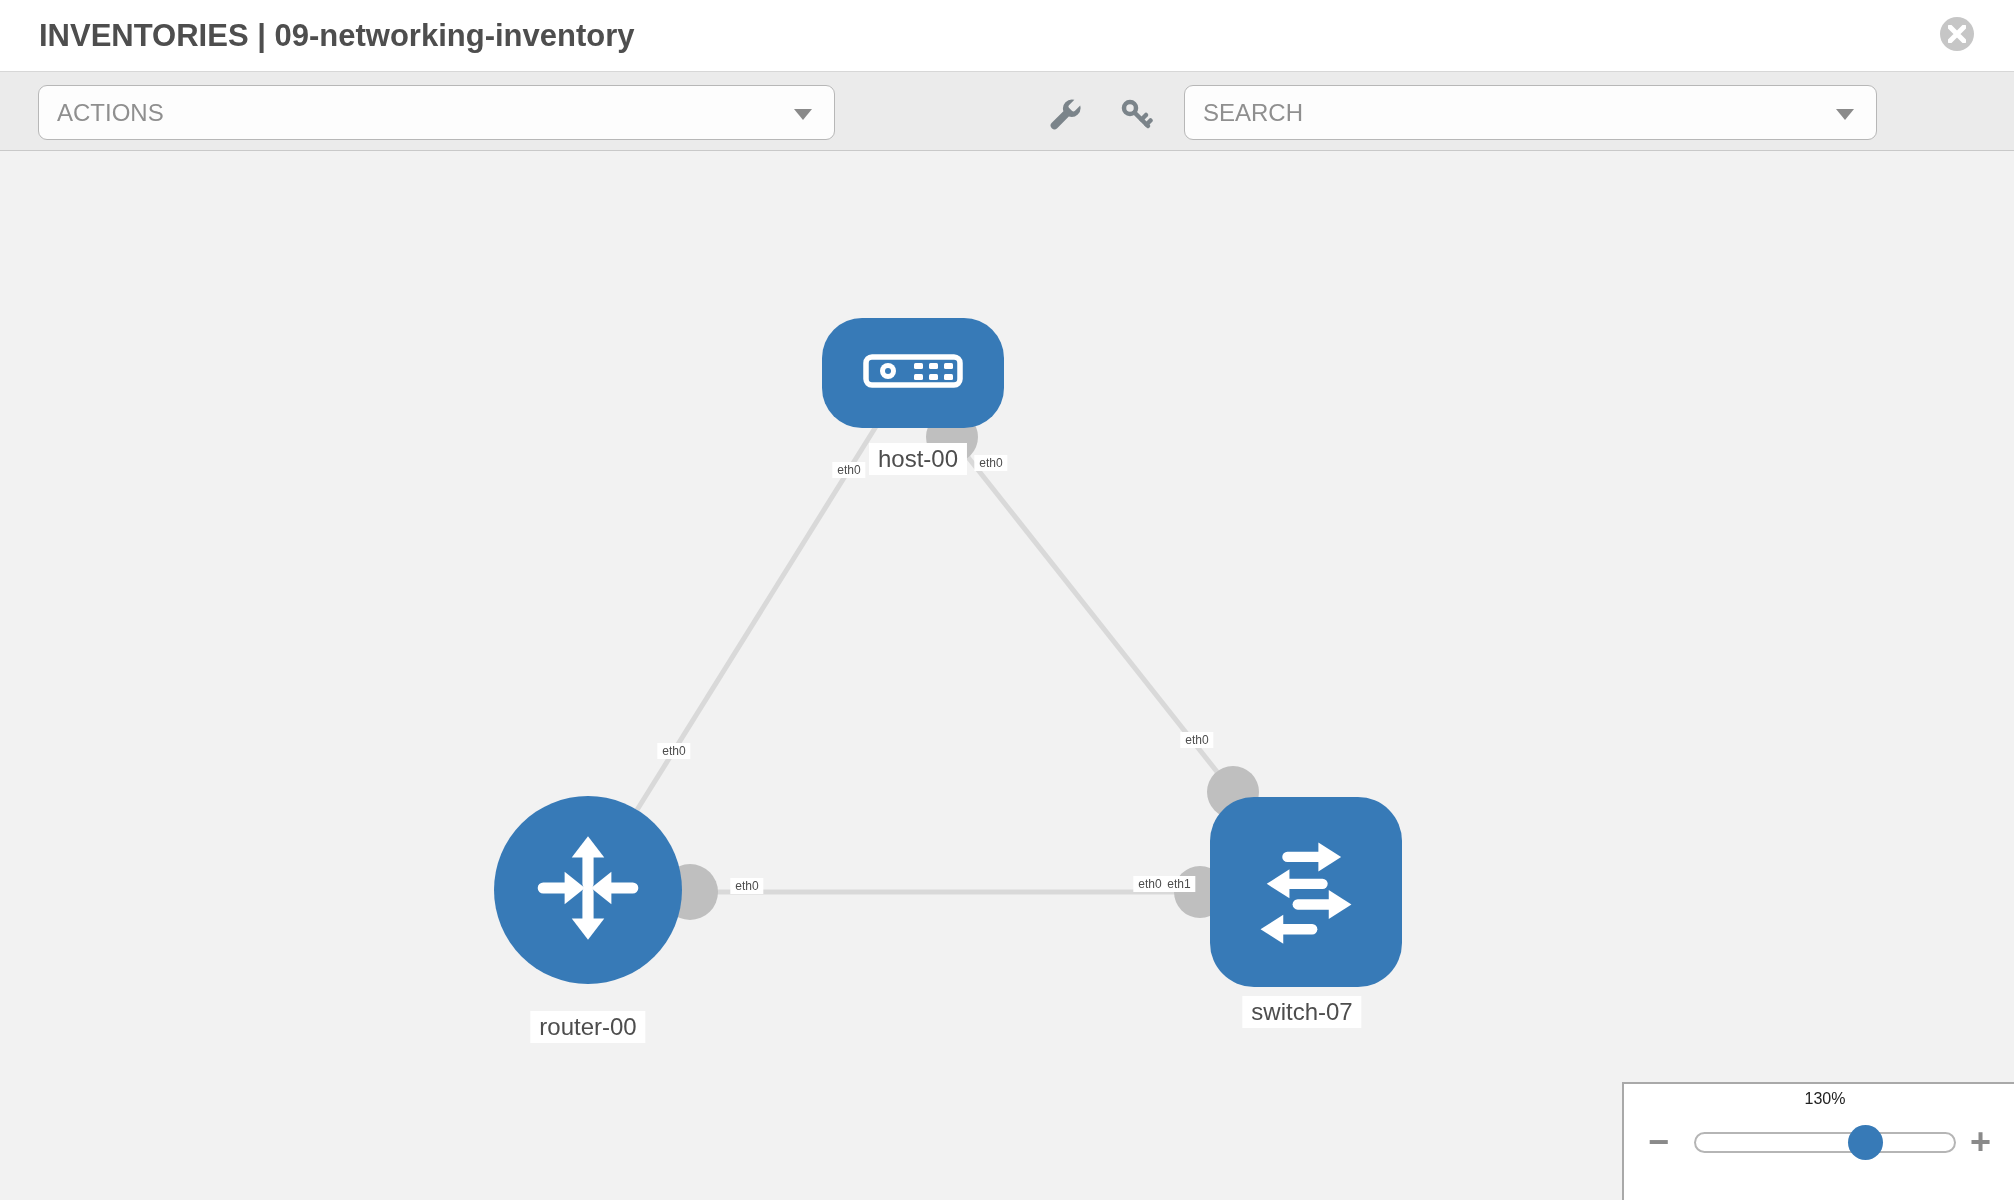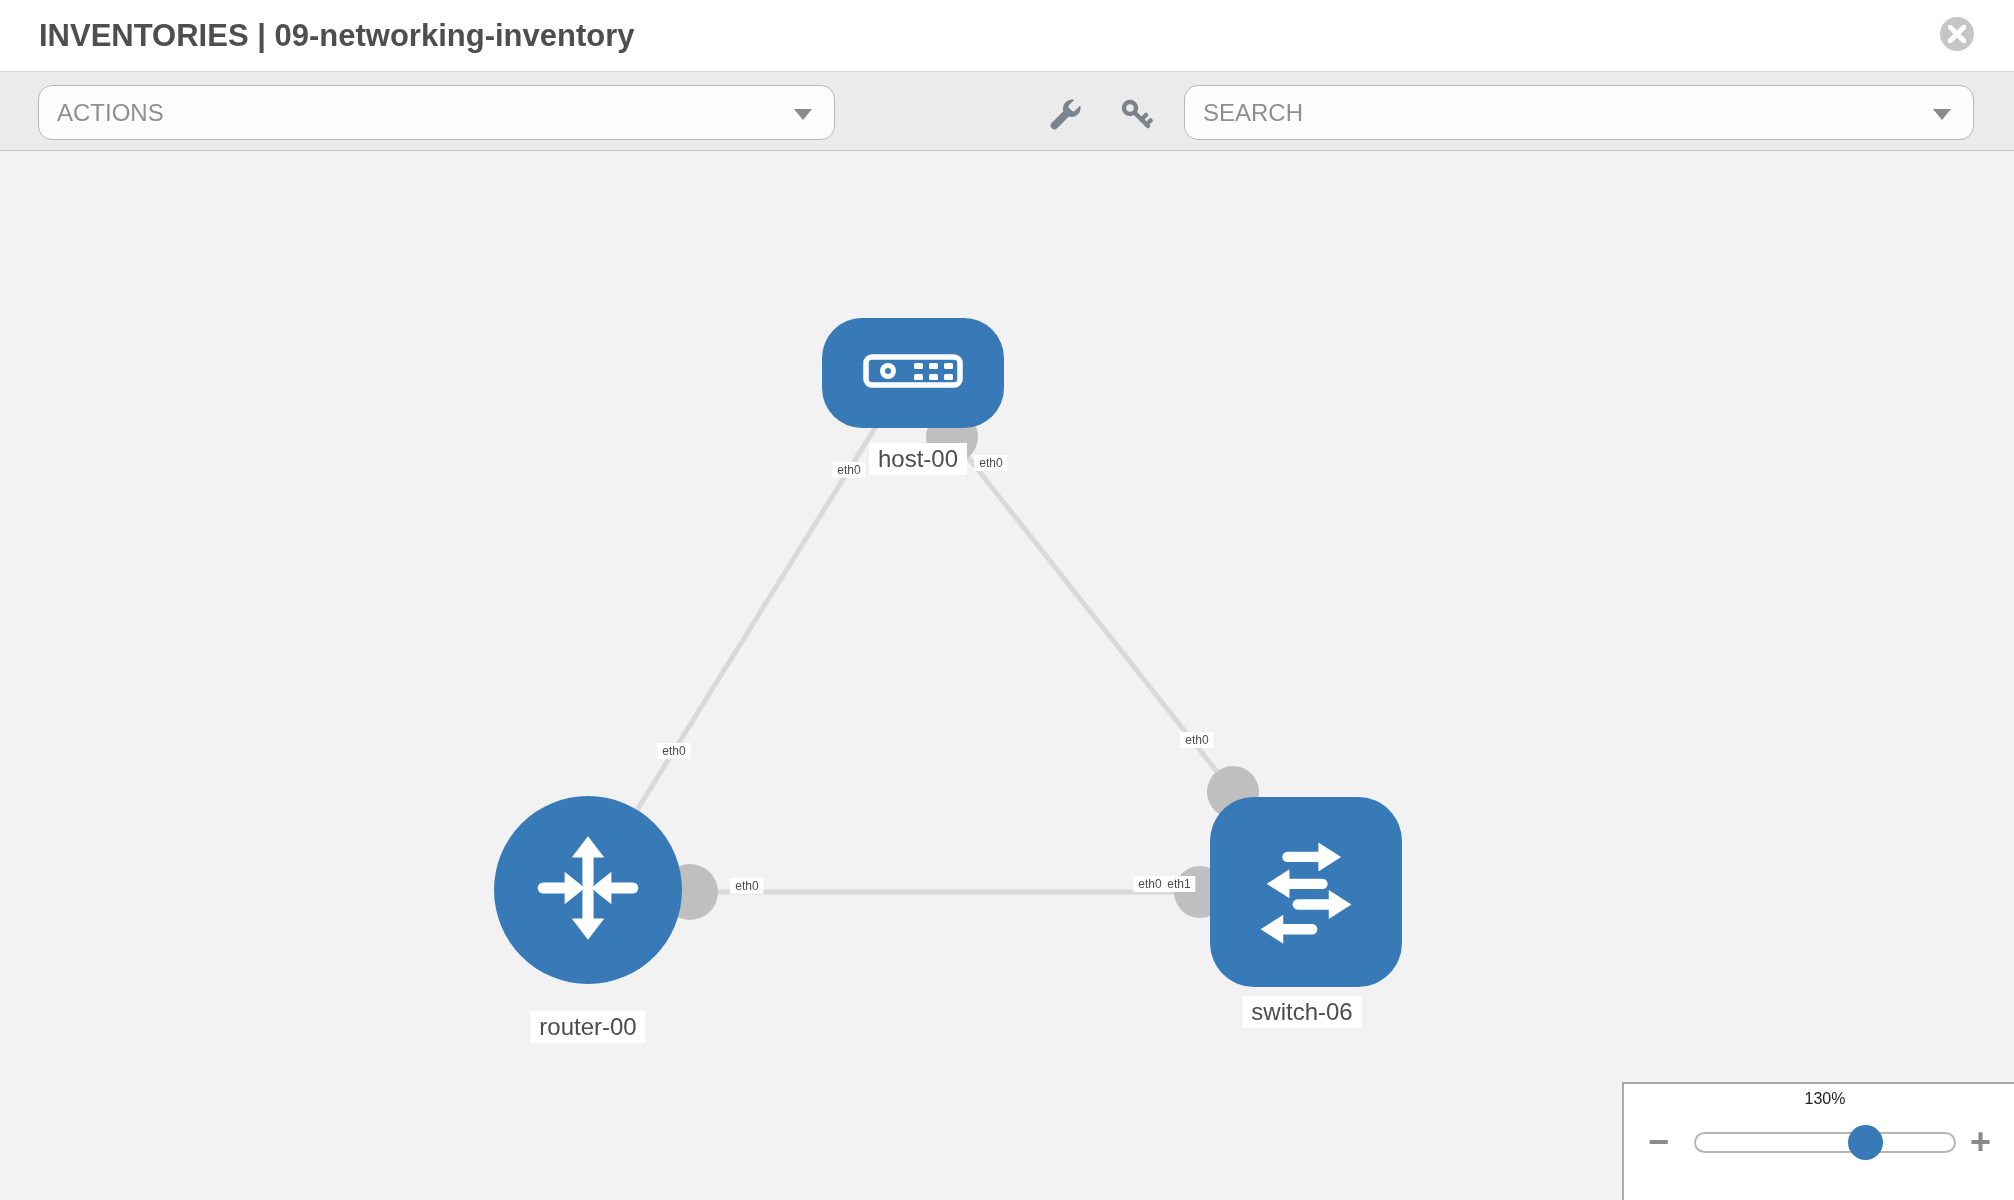--- a/index.html
+++ b/index.html
@@ -8,25 +8,25 @@
   .app { position:relative; width:2014px; height:1200px; overflow:hidden; background:#f2f2f2; }
 
   
   .hdr { position:absolute; left:0; top:0; width:2014px; height:72px; background:#ffffff; border-bottom:1px solid #d7d7d7; }
   .hdr-title { position:absolute; left:39px; top:0; line-height:71px; font-size:31px; font-weight:bold; color:#4e4e4e; white-space:nowrap; }
   .close-btn { position:absolute; left:1940px; top:17px; width:34px; height:34px; border-radius:50%; background:#c6c6c6; cursor:pointer; }
   .close-btn svg { position:absolute; left:8px; top:8px; }
 
   
   .tbar { position:absolute; left:0; top:72px; width:2014px; height:79px; background:#ebebeb; border-bottom:1px solid #c9c9c9; }
-  .select { position:absolute; top:13px; height:55px; background:#fdfdfd; border:1px solid #b7b7b7; border-radius:14px; cursor:pointer; }
+  .select { position:absolute; top:13px; height:55px; background:#fdfdfd; border:1px solid #b7b7b7; border-radius:9px; cursor:pointer; }
   .select .sel-label { position:absolute; left:18px; top:0; line-height:53px; font-size:24px; color:#8f8f8f; }
   .caret { position:absolute; right:22px; top:23px; width:0; height:0; border-left:9px solid transparent; border-right:9px solid transparent; border-top:11px solid #8a8a8a; }
   .sel-actions { left:38px; width:797px; }
-  .sel-search { left:1184px; width:790px; }
+  .sel-search { left:1184px; width:693px; }
   .tool-icon { position:absolute; top:25px; width:34px; height:34px; cursor:pointer; }
   .tool-wrench { left:1050px; }
   .tool-key { left:1119px; }
 
   
   .canvas { position:absolute; left:0; top:151px; width:2014px; height:1049px; background:#f2f2f2; }
   .links-svg { position:absolute; left:0; top:0; z-index:1; }
 
   .node { position:absolute; z-index:2; background:#377ab7; display:flex; align-items:center; justify-content:center; cursor:pointer; }
   .node-host { left:822px; top:167px; width:182px; height:110px; border-radius:40px; }
@@ -154,21 +154,21 @@
           <polygon points="94,28 72,14 72,42" fill="#ffffff"></polygon>
           <polygon points="22,54 44,40 44,68" fill="#ffffff"></polygon>
           <polygon points="104,74 82,60 82,88" fill="#ffffff"></polygon>
           <polygon points="16,98 38,84 38,112" fill="#ffffff"></polygon>
         </svg>
       </span>
     </div>
 
     <div class="nlabel" style="left:918px; top:308px;">host-00</div>
     <div class="nlabel" style="left:588px; top:861px;margin-top:15px;">router-00</div>
-    <div class="nlabel" style="left:1302px; top:861px;">switch-06</div>
+    <div class="nlabel" style="left:1302px; top:861px;">switch-07</div>
 
     <div class="ilabel" style="left:849px; top:319px;">eth0</div>
     <div class="ilabel" style="left:991px; top:312px;">eth0</div>
     <div class="ilabel" style="left:674px; top:600px;">eth0</div>
     <div class="ilabel" style="left:1197px; top:589px;">eth0</div>
     <div class="ilabel" style="left:747px; top:735px;">eth0</div>
     <div class="ilabel" style="left:1150px; top:733px;">eth0</div>
     <div class="ilabel front" style="left:1179px; top:733px;">eth1</div>
   </div>
 

